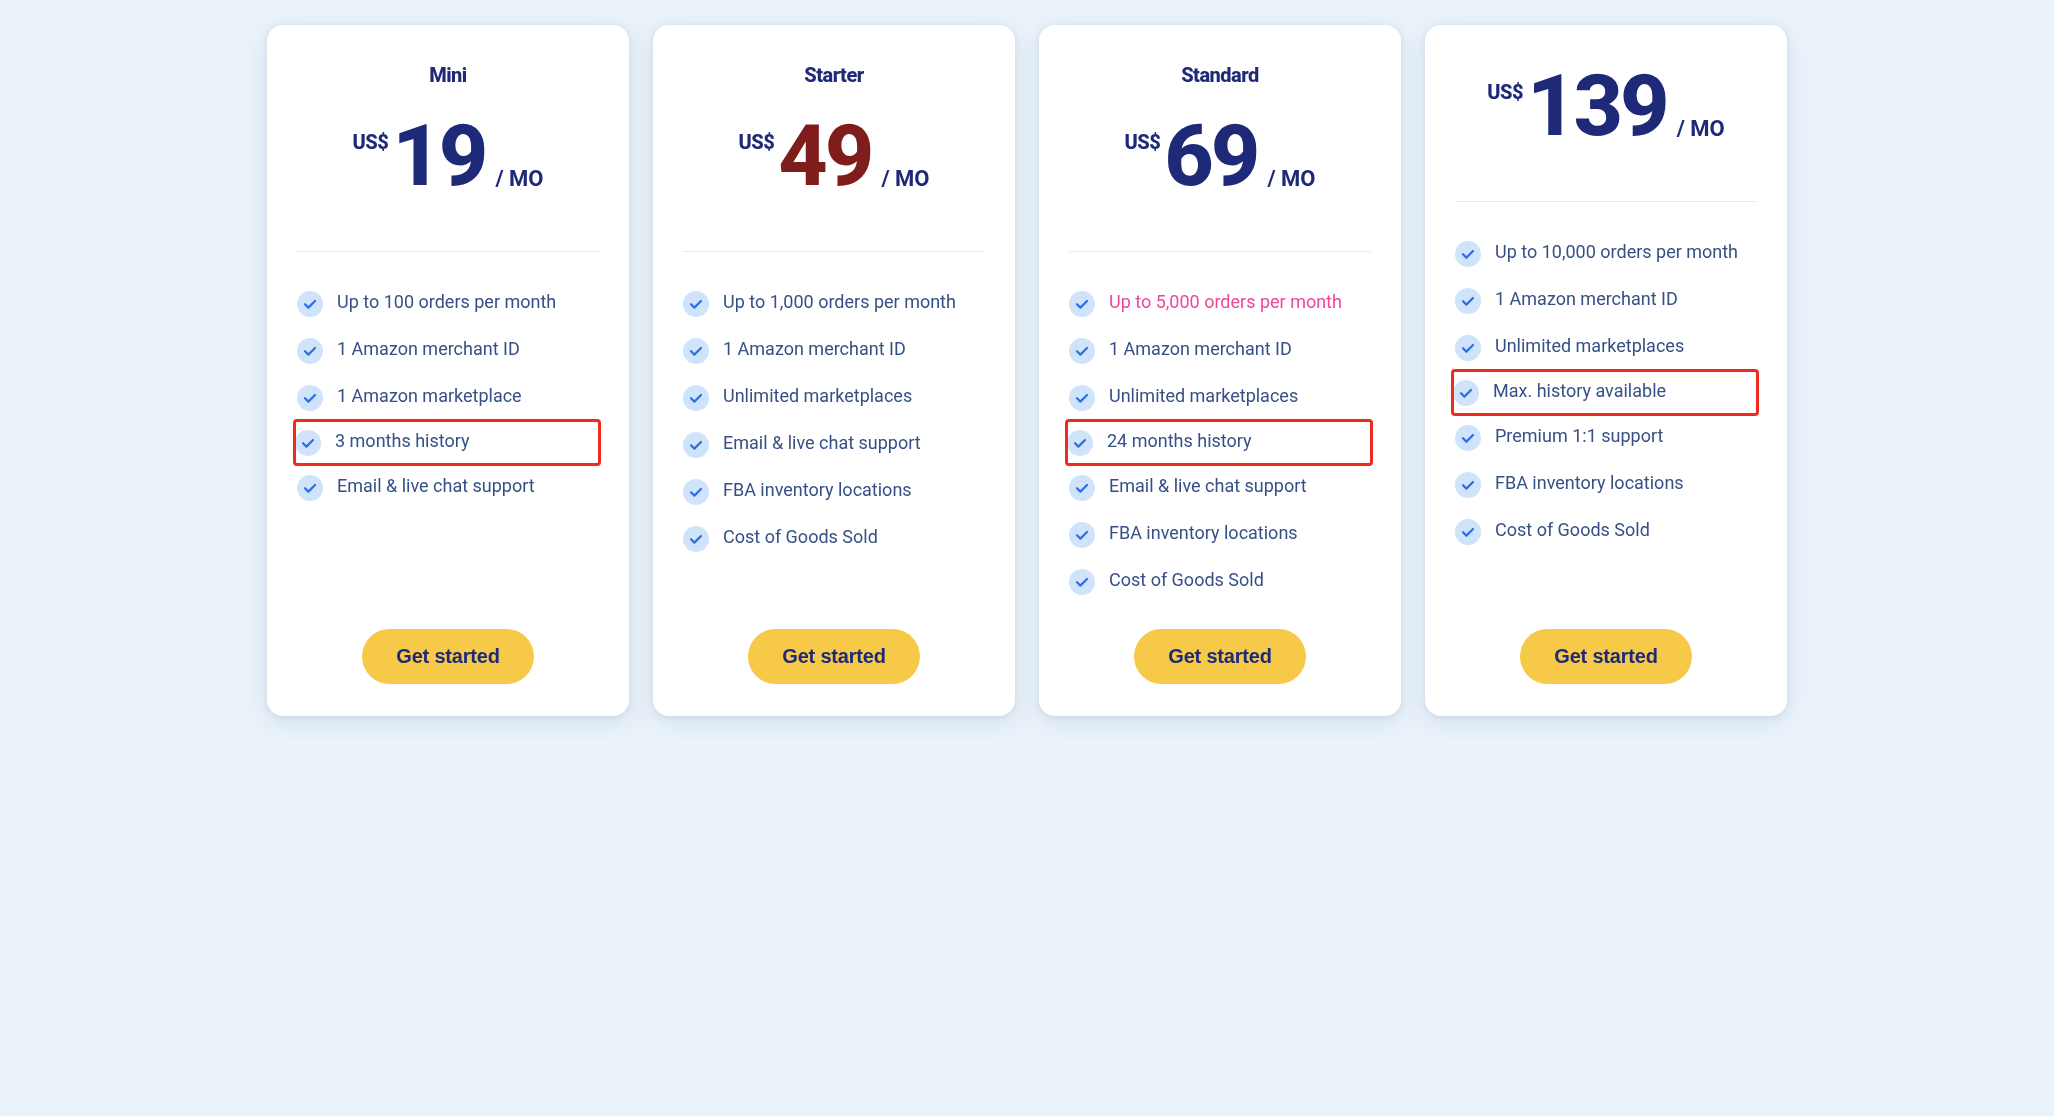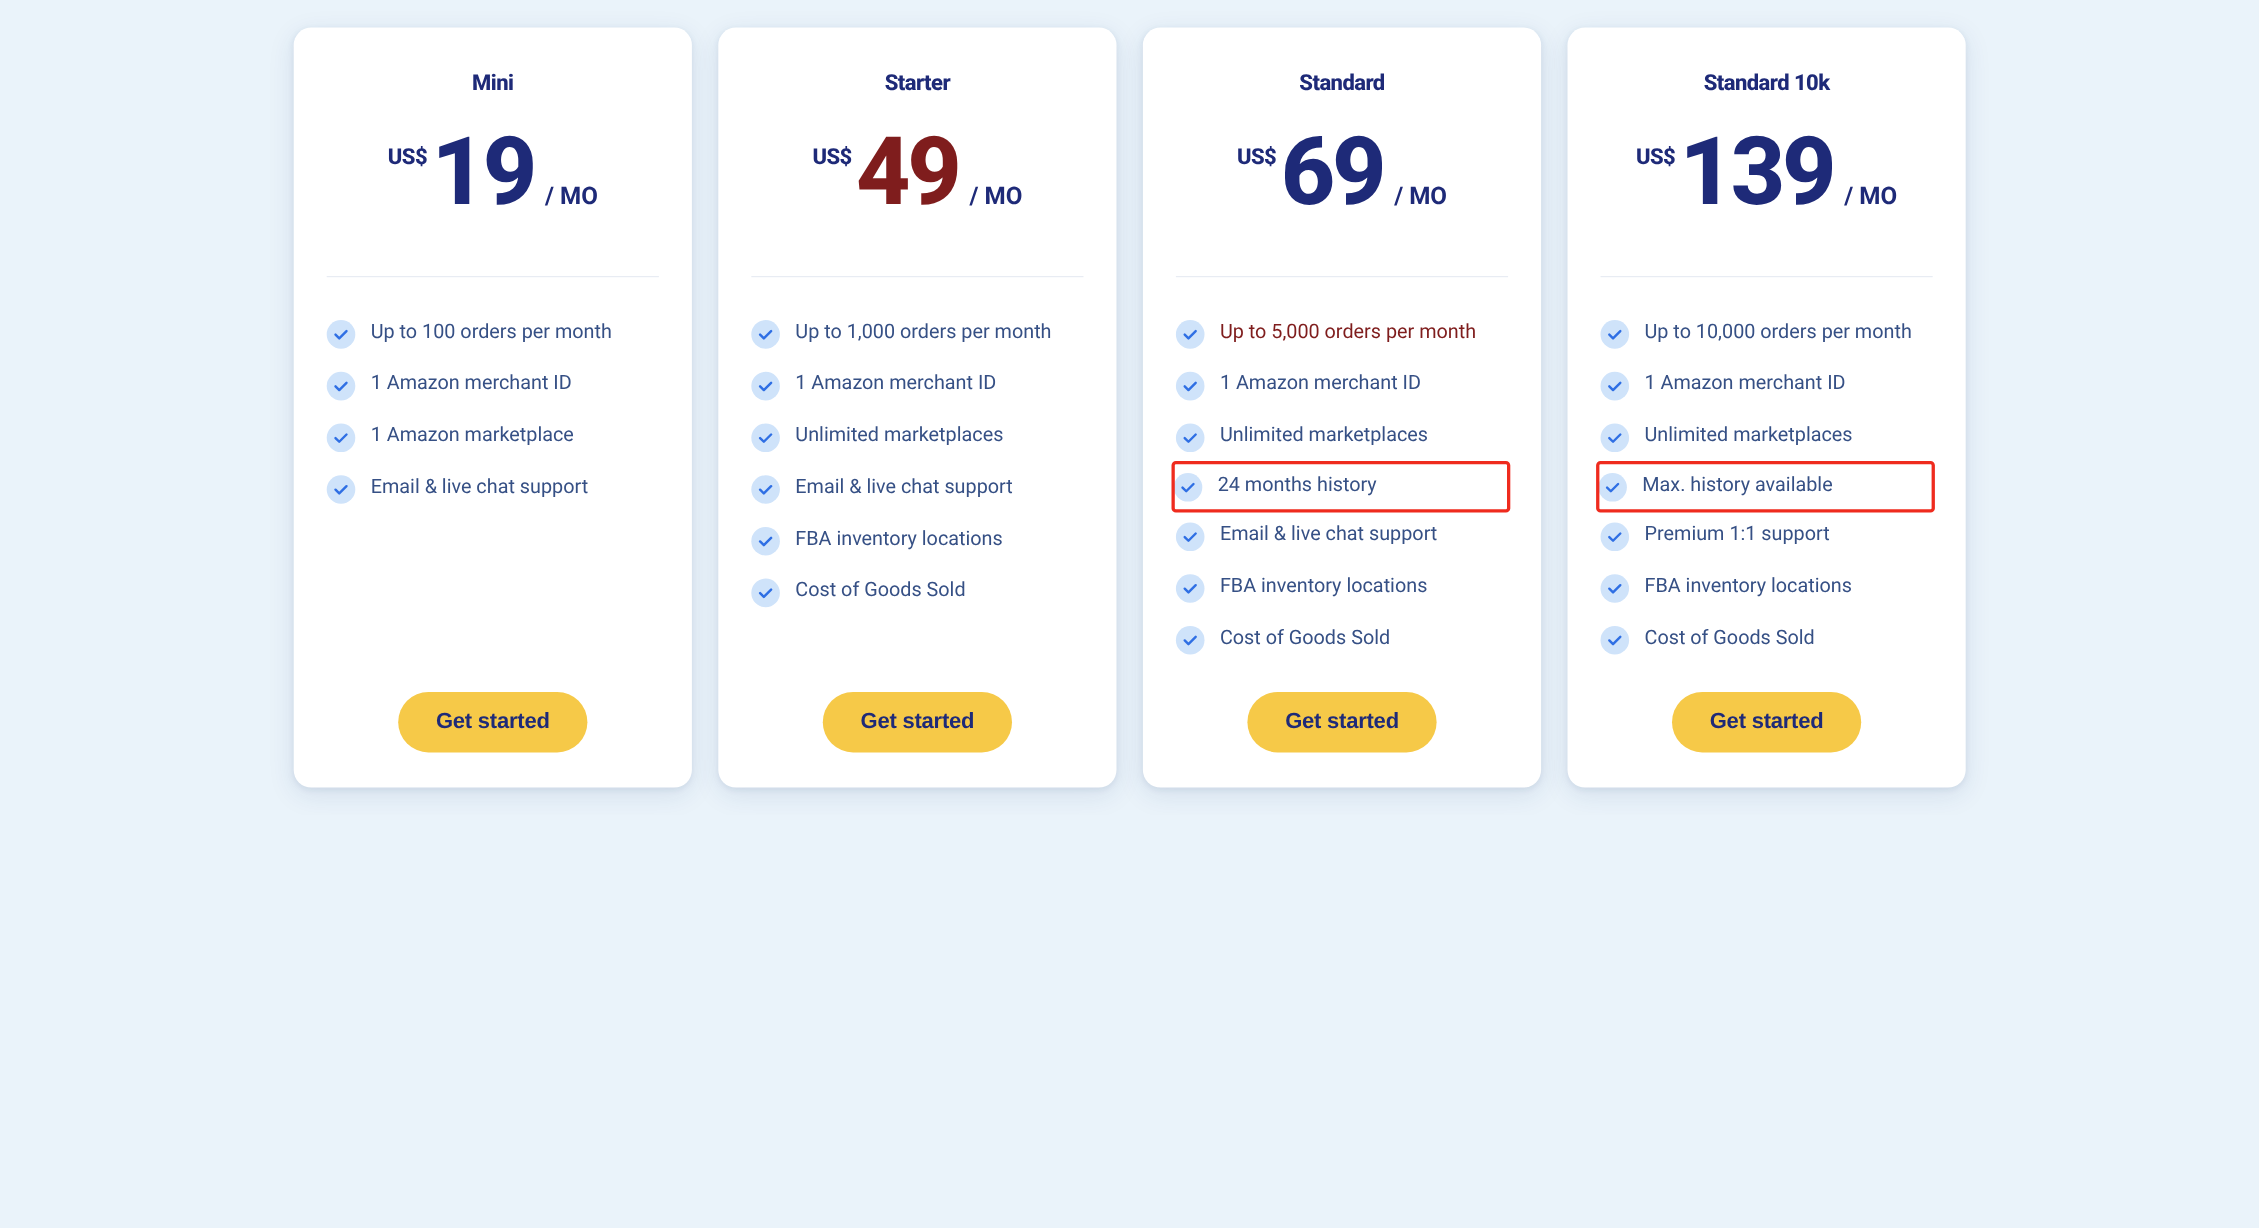--- a/index.html
+++ b/index.html
@@ -144,20 +144,28 @@
           <span style="color: rgb(54, 80, 133);">1 Amazon merchant ID</span>
         </li>
         <li class="feature">
           <span class="check-circle" style="background: rgb(207, 227, 250);">
             <svg width="16" height="16" viewBox="0 0 16 16">
               <path d="M3 8.2 L6.4 11.6 L13 5" fill="none" stroke="#2f6fe4" stroke-width="2.2" stroke-linecap="round" stroke-linejoin="round"></path>
             </svg>
           </span>
           <span style="color: rgb(54, 80, 133);">1 Amazon marketplace</span>
         </li>
+        <li class="feature highlight" style="outline-color: rgb(239, 43, 30);">
+          <span class="check-circle" style="background: rgb(207, 227, 250);">
+            <svg width="16" height="16" viewBox="0 0 16 16">
+              <path d="M3 8.2 L6.4 11.6 L13 5" fill="none" stroke="#2f6fe4" stroke-width="2.2" stroke-linecap="round" stroke-linejoin="round"></path>
+            </svg>
+          </span>
+          <span style="color: rgb(54, 80, 133);">3 months history</span>
+        </li>
         <li class="feature">
           <span class="check-circle" style="background: rgb(207, 227, 250);">
             <svg width="16" height="16" viewBox="0 0 16 16">
               <path d="M3 8.2 L6.4 11.6 L13 5" fill="none" stroke="#2f6fe4" stroke-width="2.2" stroke-linecap="round" stroke-linejoin="round"></path>
             </svg>
           </span>
           <span style="color: rgb(54, 80, 133);">Email &amp; live chat support</span>
         </li>
       </ul>
       <div class="cta-wrap">
@@ -234,21 +242,21 @@
         <span class="period" style="color: rgb(30, 42, 120);">/ MO</span>
       </div>
       <hr class="divider">
       <ul class="features">
         <li class="feature">
           <span class="check-circle" style="background: rgb(207, 227, 250);">
             <svg width="16" height="16" viewBox="0 0 16 16">
               <path d="M3 8.2 L6.4 11.6 L13 5" fill="none" stroke="#2f6fe4" stroke-width="2.2" stroke-linecap="round" stroke-linejoin="round"></path>
             </svg>
           </span>
-          <span style="color: #7f1d1d;">Up to 5,000 orders per month</span>
+          <span style="color: #ec4899;">Up to 5,000 orders per month</span>
         </li>
         <li class="feature">
           <span class="check-circle" style="background: rgb(207, 227, 250);">
             <svg width="16" height="16" viewBox="0 0 16 16">
               <path d="M3 8.2 L6.4 11.6 L13 5" fill="none" stroke="#2f6fe4" stroke-width="2.2" stroke-linecap="round" stroke-linejoin="round"></path>
             </svg>
           </span>
           <span style="color: rgb(54, 80, 133);">1 Amazon merchant ID</span>
         </li>
         <li class="feature">
@@ -290,21 +298,20 @@
             </svg>
           </span>
           <span style="color: rgb(54, 80, 133);">Cost of Goods Sold</span>
         </li>
       </ul>
       <div class="cta-wrap">
         <button class="cta" style="background: rgb(246, 201, 72); color: rgb(30, 42, 120);">Get started</button>
       </div>
     </div>
     <div class="card">
-      <h2 class="plan-name" style="color: rgb(30, 42, 120);">Standard 10k</h2>
       <div class="price-row">
         <span class="currency" style="color: rgb(30, 42, 120);">US$</span>
         <span class="amount" style="color: rgb(30, 42, 120);">139</span>
         <span class="period" style="color: rgb(30, 42, 120);">/ MO</span>
       </div>
       <hr class="divider">
       <ul class="features">
         <li class="feature">
           <span class="check-circle" style="background: rgb(207, 227, 250);">
             <svg width="16" height="16" viewBox="0 0 16 16">

